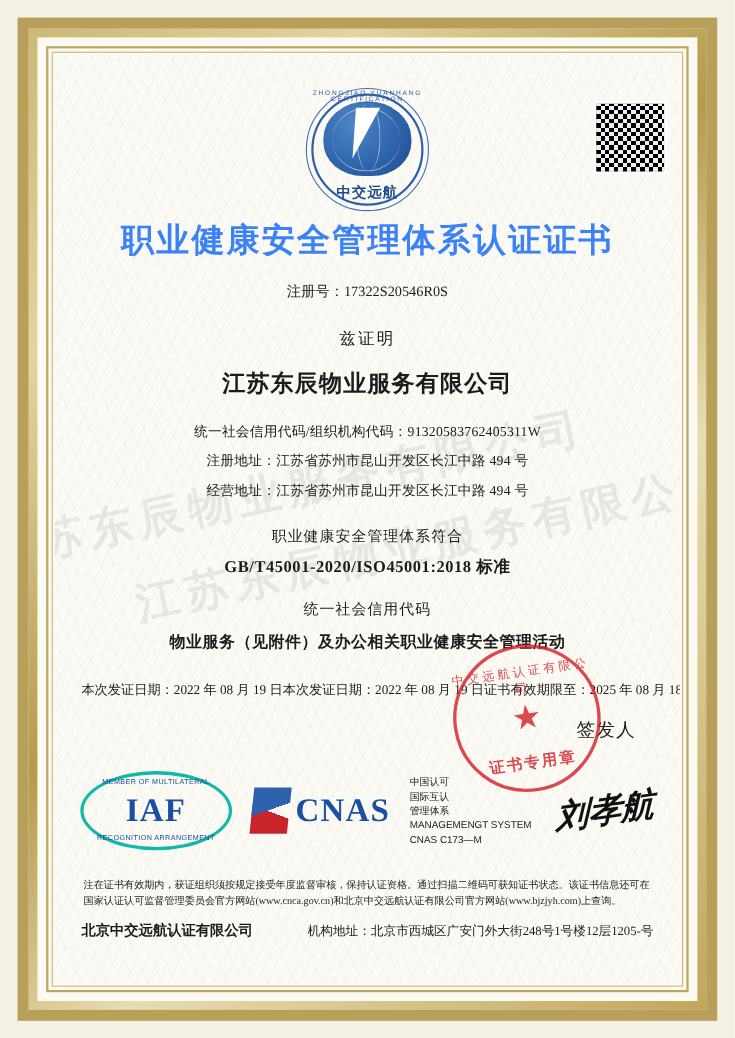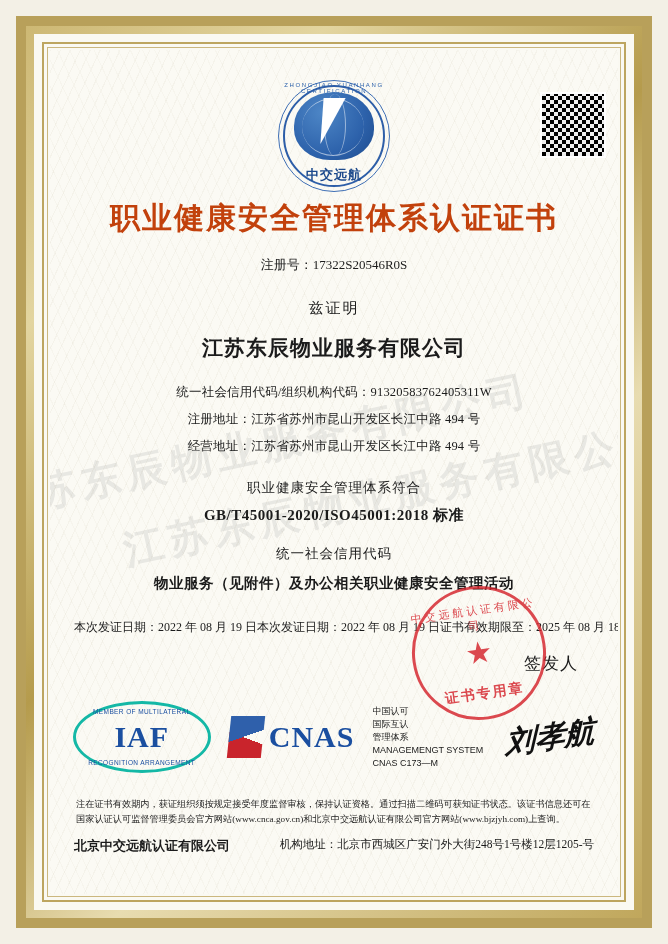--- a/index.html
+++ b/index.html
@@ -184,21 +184,21 @@
     letter-spacing: 1.6px;
     font-family: "Liberation Sans", sans-serif;
   }
 
   
   .cert-title {
     margin-top: 6px;
     font-size: 30px;
     font-weight: bold;
     letter-spacing: 2px;
-    color: #c2410c;
+    color: #3b82f6;
     font-family: "DejaVu Sans", "Liberation Sans", sans-serif;
   }
   .reg-no {
     margin-top: 17px;
     font-size: 13px;
     color: #1c1c1c;
   }
   .hereby {
     margin-top: 25px;
     font-size: 15px;
@@ -388,21 +388,21 @@
     font-size: 9.2px;
     line-height: 15px;
     text-align: left;
     padding: 0 4px;
     color: #1c1c1c;
   }
   .footer-row {
     margin-top: 10px;
     display: flex;
     justify-content: space-between;
-    align-items: flex-start;
+    align-items: center;
     font-size: 11.5px;
     padding: 0 2px;
   }
   .footer-row .org {
     font-weight: bold;
     font-size: 13px;
   }
 </style>
 </head>
 <body>

